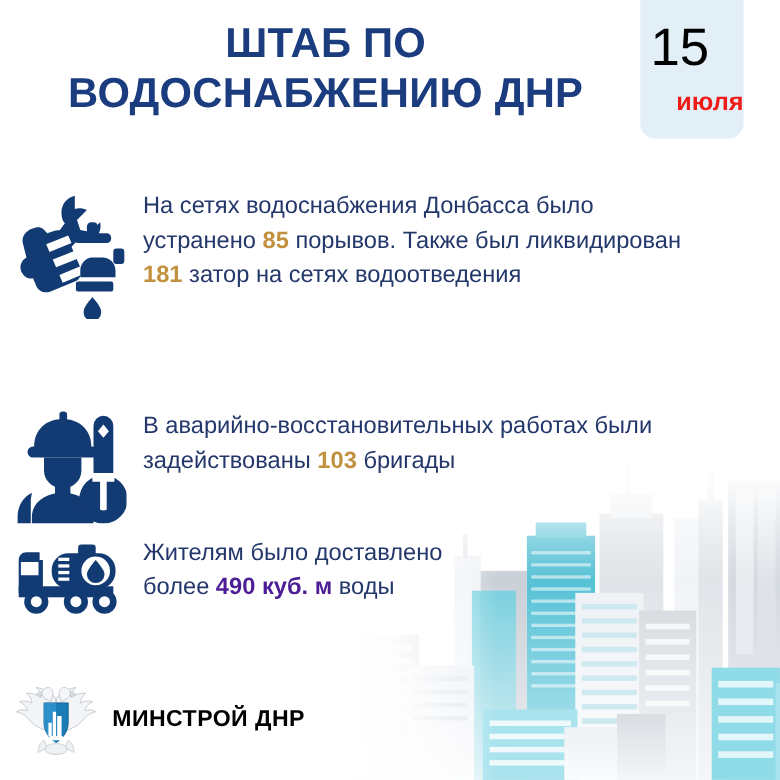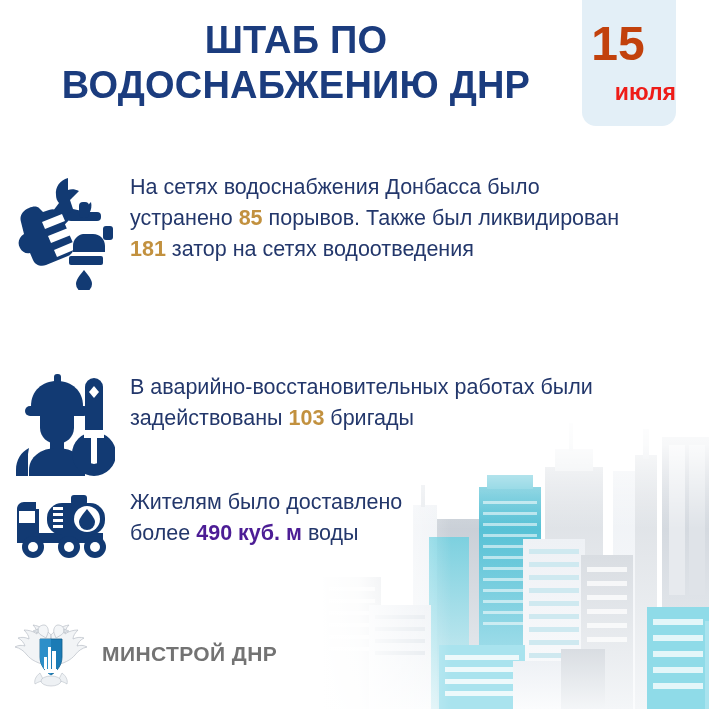--- a/index.html
+++ b/index.html
@@ -70,24 +70,24 @@
     height: 126px;
     background: #e3eff7;
     border-radius: 0 0 14px 14px;
     text-align: center;
   }
   .date-day {
     position: absolute;
     left: 0;
     top: 20px;
     width: 72px;
-    color: #c2410c;
+    color: #000000;
     font-size: 48px;
     line-height: 48px;
-    font-weight: bold;
+    font-weight: normal;
   }
   .date-month {
     position: absolute;
     left: 0;
     top: 79px;
     width: 94px;
     color: #ee1c18;
     font-size: 23px;
     line-height: 26px;
     font-weight: bold;
@@ -141,21 +141,21 @@
     align-items: center;
     z-index: 6;
   }
   .footer-emblem {
     width: 74px;
     height: 74px;
     flex: 0 0 74px;
   }
   .footer-label {
     margin-left: 14px;
-    color: #737373;
+    color: #000000;
     font-size: 21px;
     font-weight: bold;
     letter-spacing: 0.4px;
   }
 </style>
 </head>
 <body>
 
 <div class="poster">
 

